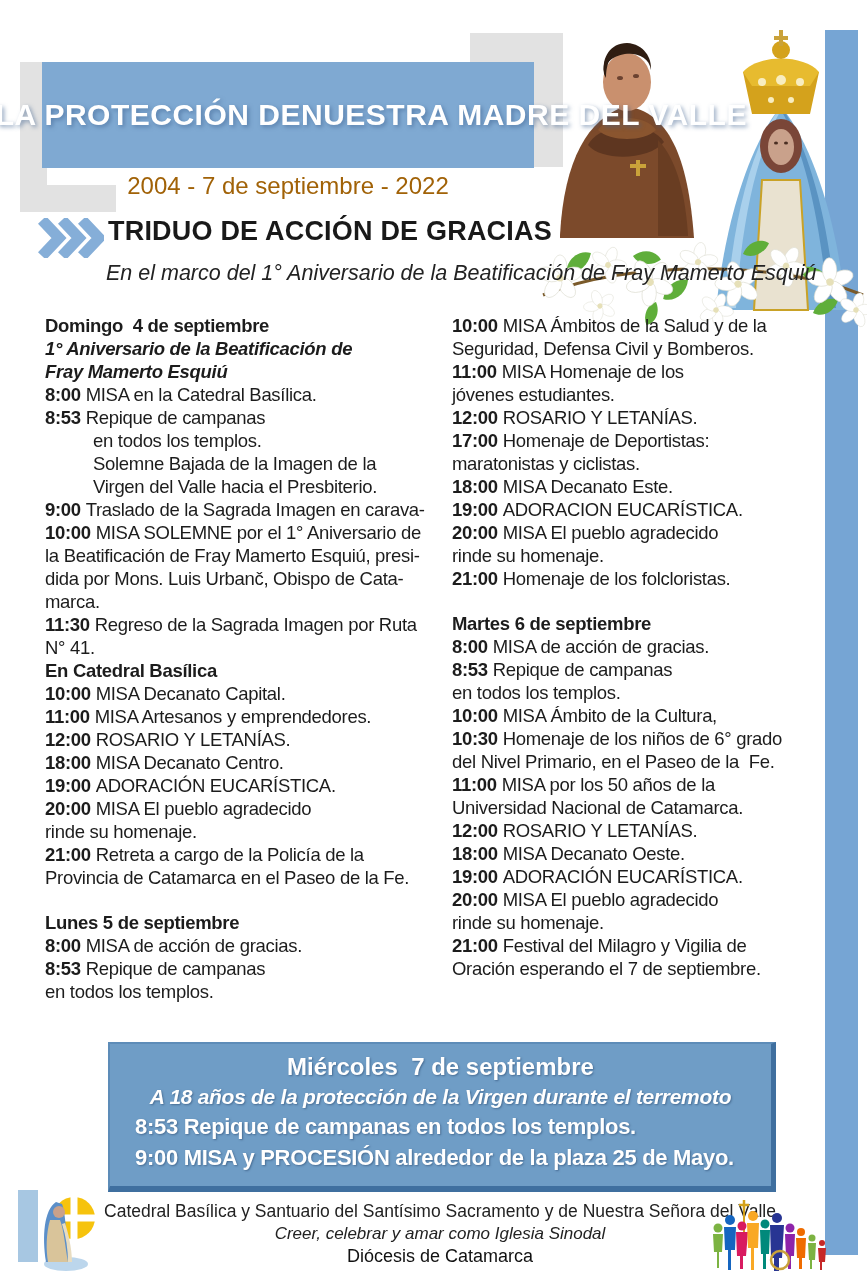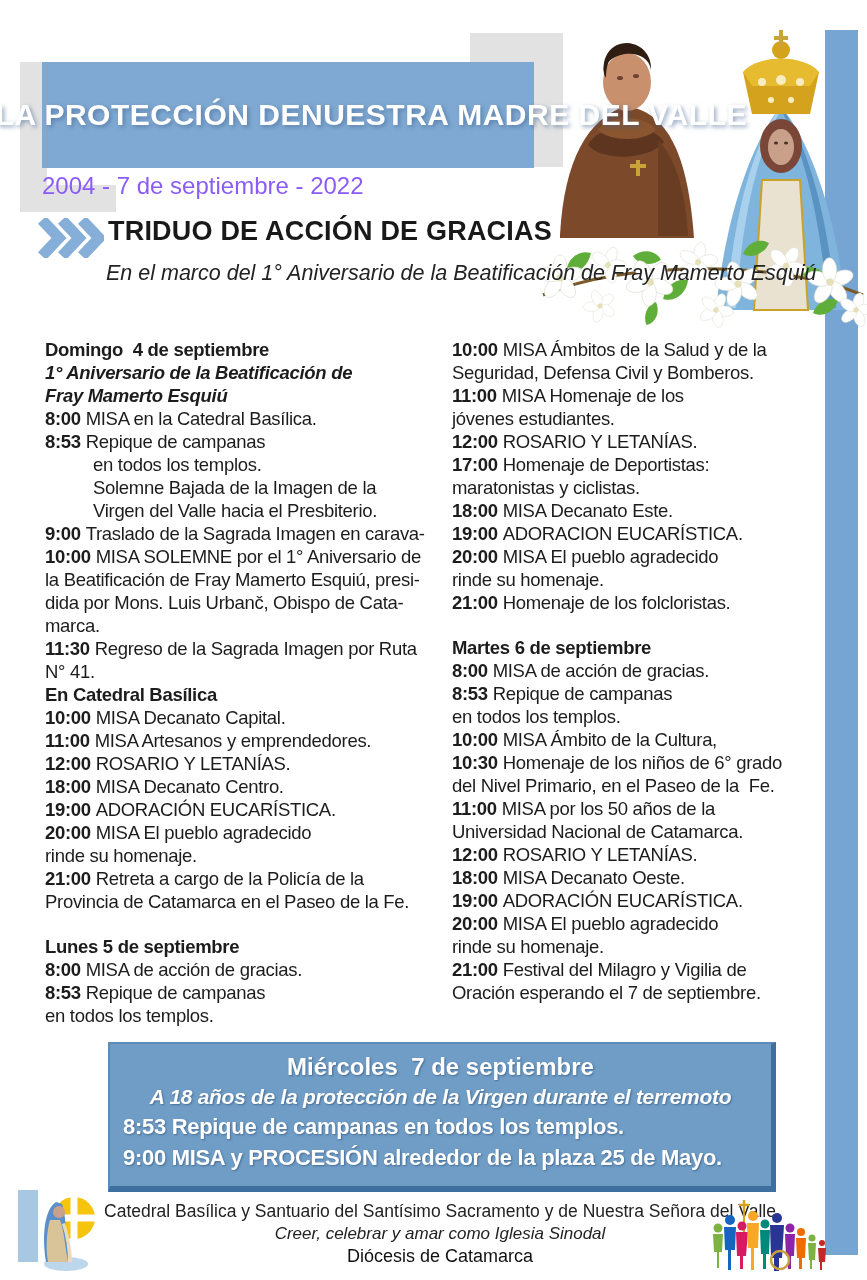--- a/index.html
+++ b/index.html
@@ -8,51 +8,51 @@
   .abs{position:absolute;}
 
   
   #gray-tr{left:470px;top:33px;width:93px;height:134px;background:#e2e2e2;}
   #gray-bl-v{left:20px;top:62px;width:27px;height:150px;background:#e2e2e2;}
   #gray-bl-h{left:20px;top:185px;width:96px;height:27px;background:#e2e2e2;}
   #title-box{left:42px;top:62px;width:492px;height:106px;background:#7fa9d2;
              display:flex;flex-direction:row;justify-content:center;align-items:center;z-index:2;}
   #title-box .tl{color:#fff;font-weight:bold;font-size:30px;line-height:40px;letter-spacing:.5px;
                  text-shadow:2px 2px 4px rgba(60,95,140,.55);white-space:pre;}
-  #date-range{left:42px;top:172px;width:492px;text-align:left;font-size:24px;color:#8b5cf6;z-index:2;}
+  #date-range{left:42px;top:172px;width:492px;text-align:center;font-size:24px;color:#a16207;z-index:2;}
 
   
   #statues{left:538px;top:10px;width:329px;height:324px;z-index:1;}
   #accent-bar-right{left:825px;top:30px;width:33px;height:1225px;background:#76a5d4;z-index:0;}
 
   
   #chevrons{left:38px;top:218px;width:66px;height:40px;z-index:2;}
   #triduo-heading{left:108px;top:216px;font-size:27px;font-weight:bold;color:#191919;letter-spacing:.2px;z-index:2;}
   #triduo-subtitle{left:106px;top:261px;font-size:21.5px;font-style:italic;color:#232323;z-index:2;white-space:pre;}
 
   
-  .sch-col{top:314px;z-index:2;margin-top:24px;}
+  .sch-col{top:314px;z-index:2;}
   #col-left{left:45px;width:402px;}
   #col-right{left:452px;width:390px;}
   .sch-line{font-size:18.5px;line-height:23px;letter-spacing:-0.3px;white-space:pre;}
   .sch-header{font-weight:bold;}
   .sch-subheader{font-weight:bold;font-style:italic;}
   .sch-indent{padding-left:48px;}
   .sch-time{font-weight:bold;}
   .sch-spacer{height:22px;}
 
   
   #final-box{left:108px;top:1042px;width:668px;height:150px;background:#6f9dc6;
              border-top:2px solid #5d8cb8;border-left:2px solid #5d8cb8;
              border-right:5px solid #3f6f9f;border-bottom:6px solid #3f6f9f;
              box-sizing:border-box;color:#fff;z-index:3;}
   #final-box div{text-shadow:1px 1px 2px rgba(40,70,105,.55);}
   #final-title{margin-top:9px;text-align:center;font-size:24px;font-weight:bold;white-space:pre;}
   #final-subtitle{text-align:center;font-size:21px;font-weight:bold;font-style:italic;margin-top:4px;letter-spacing:-0.3px;}
-  .final-line{padding-left:13px;font-size:22px;font-weight:bold;margin-top:5px;letter-spacing:-0.3px;}
+  .final-line{padding-left:25px;font-size:22px;font-weight:bold;margin-top:5px;letter-spacing:-0.3px;}
 
   
   #footer-strip{left:18px;top:1190px;width:20px;height:72px;background:#a7c7e2;z-index:1;}
   #diocese-logo{left:32px;top:1190px;width:72px;height:86px;z-index:2;}
   #footer-text{left:90px;top:1200px;width:700px;text-align:center;z-index:2;}
   #footer-line1{font-size:17.5px;color:#222;line-height:23px;}
   #footer-line2{font-size:17px;font-style:italic;color:#222;line-height:22px;}
   #footer-line3{font-size:18px;color:#111;line-height:23px;}
   #people-logo{left:710px;top:1198px;width:126px;height:76px;z-index:2;}
 </style>

